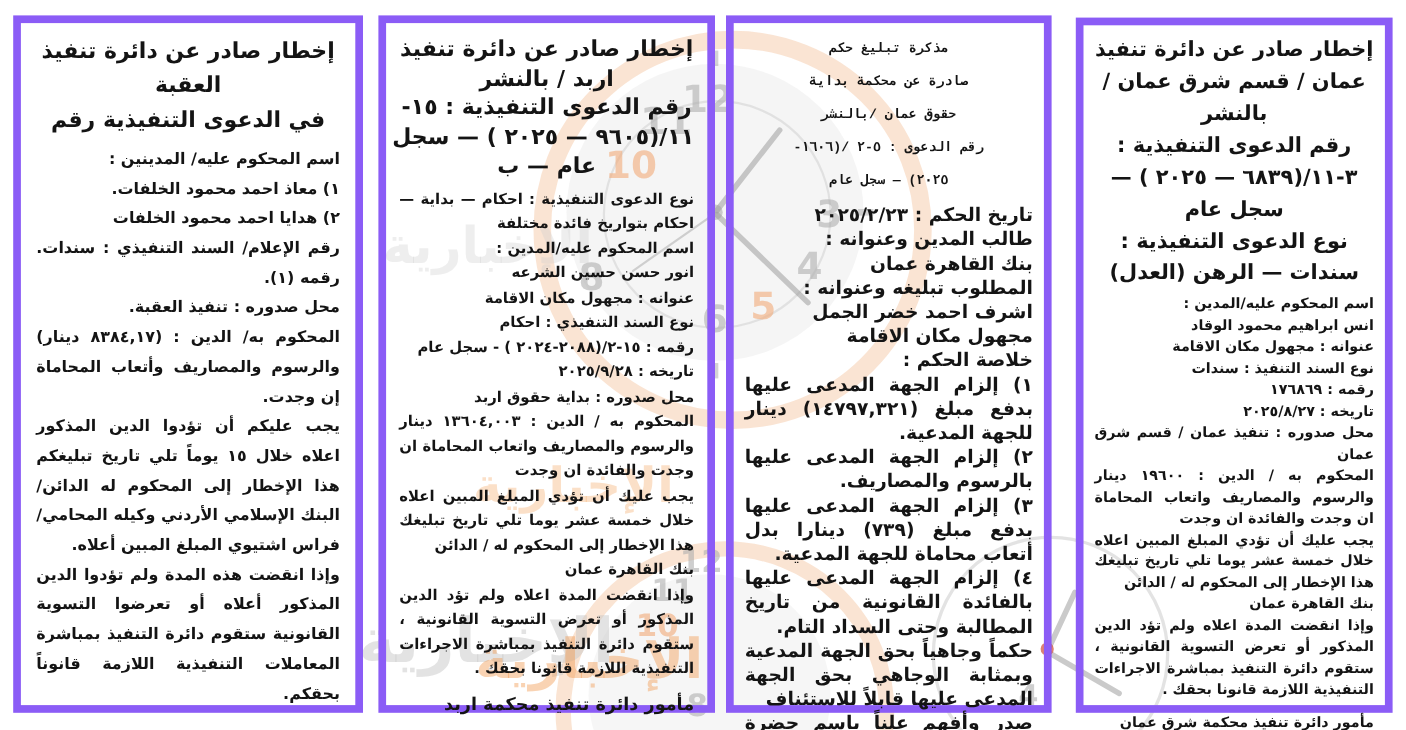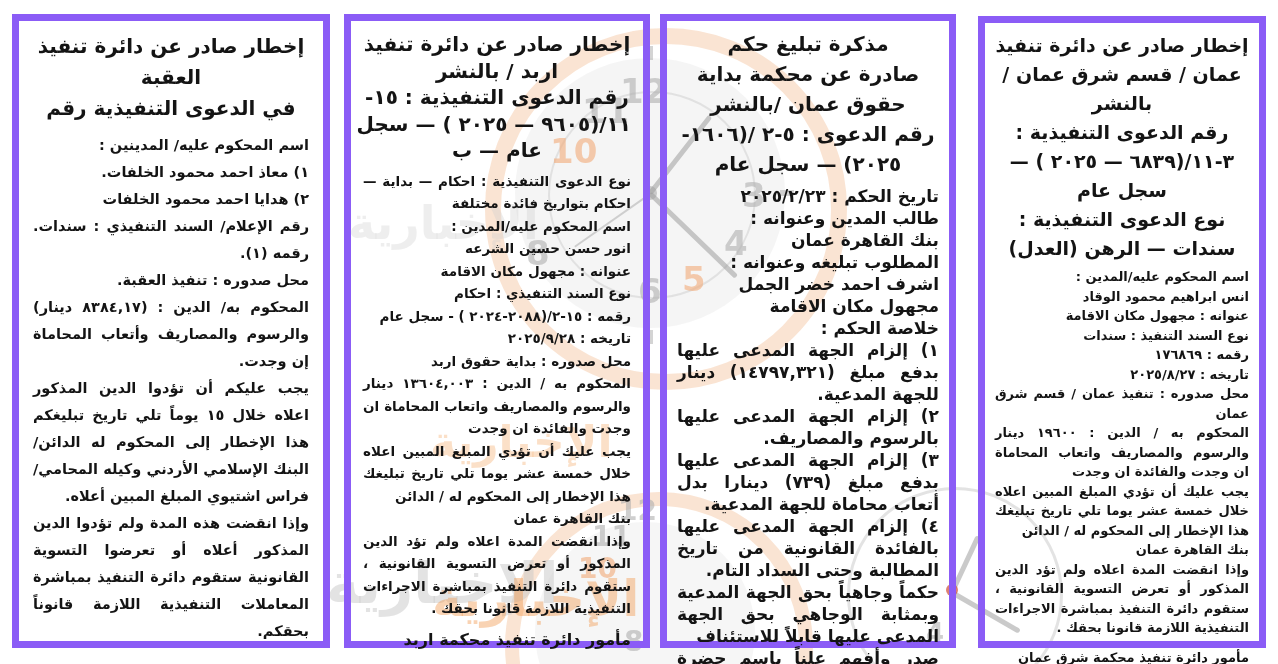--- a/index.html
+++ b/index.html
@@ -40,21 +40,21 @@
   .body .line{text-align:justify;}
   .footer{text-align:right;}
   
   .n-a{left:978px;top:16px;width:288px;height:632px;padding:8px 10px 6px 10px;}
   .n-a .title .line{font-size:19px;line-height:29px;}
   .n-a .title{margin-bottom:4px;}
   .n-a .body .line{font-size:13px;line-height:19.5px;}
   .n-a .footer{font-size:13px;margin-top:12px;padding-left:14px;}
   
   .n-b{left:660px;top:14px;width:296px;height:634px;padding:8px 10px 6px 10px;}
-  .n-b .title .line{font-size:20px;line-height:30px;}
+  .n-b .title .line{font-size:12px;line-height:30px;font-family:Liberation Mono, monospace;}
   .n-b .title{margin-bottom:6px;}
   .n-b .body .line{font-size:17px;line-height:22px;}
   
   .n-c{left:344px;top:14px;width:306px;height:634px;padding:10px 12px 6px 12px;}
   .n-c .title .line{font-size:20px;line-height:26.5px;}
   .n-c .title{margin-bottom:6px;}
   .n-c .body .line{font-size:13.5px;line-height:22.5px;}
   .n-c .footer{font-size:16px;margin-top:10px;padding-left:30px;}
   
   .n-d{left:12px;top:14px;width:318px;height:634px;padding:10px 14px 6px 14px;}

